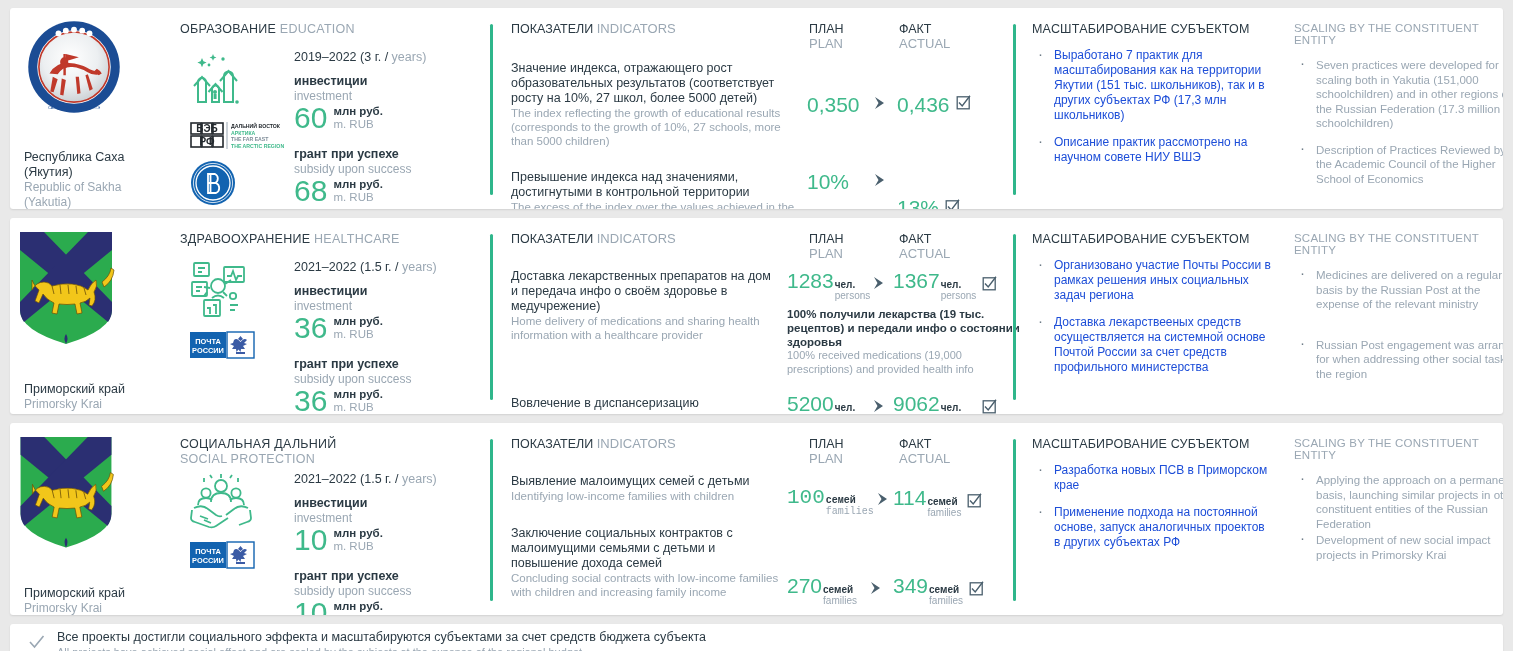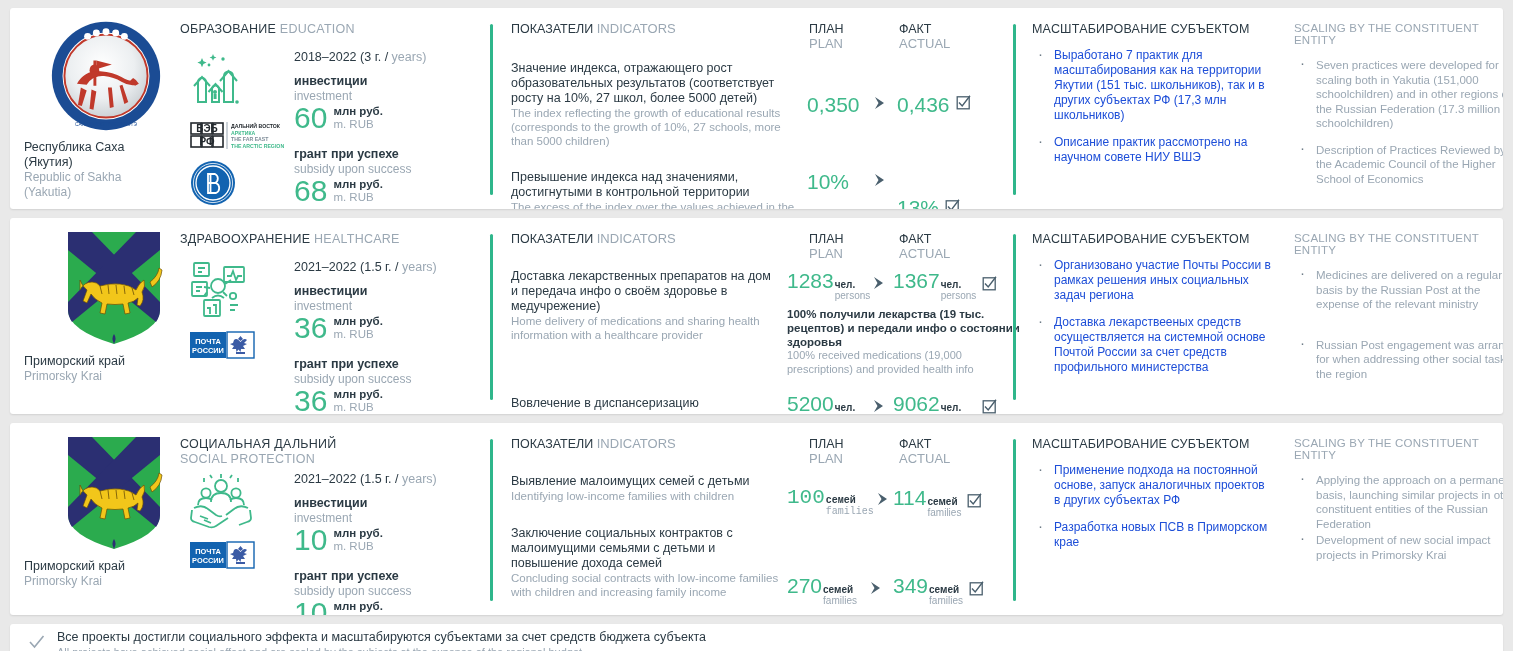--- a/index.html
+++ b/index.html
@@ -21,21 +21,21 @@
     box-sizing:border-box;
     margin-bottom:9px;
     overflow:hidden;
   }
   .card.r1{height:201px;}
   .card.r2{height:196px;}
   .card.r3{height:192px;}
 
   
   .col-region{width:160px;flex:0 0 160px;padding:10px 6px 0 6px;box-sizing:border-box;
-              display:flex;flex-direction:column;align-items:flex-end;}
+              display:flex;flex-direction:column;align-items:flex-start;gap:28px;}
   .emblem{width:116px;height:116px;display:block;}
   .emblem.krai{width:100px;height:120px;}
   .region-name{margin-top:6px;width:100%;text-align:left;padding-left:8px;box-sizing:border-box;}
   .region-ru{font-size:12.5px;line-height:15px;color:#2b3a44;}
   .region-en{font-size:12px;line-height:14.5px;color:#9aa7b3;}
 
   
   .col-sector{width:320px;flex:0 0 320px;padding:14px 0 0 10px;box-sizing:border-box;position:relative;}
   .sector-title{font-size:12.5px;letter-spacing:.25px;}
   .sector-ru{color:#2b3a44;font-weight:400;}
@@ -199,21 +199,21 @@
           <svg class="logo-row" width="46" height="46" viewBox="0 0 46 46">
             <circle cx="23" cy="23" r="22" fill="#1263b0"></circle>
             <circle cx="23" cy="23" r="17" fill="none" stroke="#ffffff" stroke-width="1.3"></circle>
             <circle cx="23" cy="23" r="19.6" fill="none" stroke="#ffffff" stroke-width="0.8"></circle>
             <path d="M18 14 h7 a5 5 0 0 1 0 9 h-7 z M18 23 h8 a5.5 5.5 0 0 1 0 10 h-8 z" fill="none" stroke="#ffffff" stroke-width="1.8"></path>
             <path d="M20.5 14 v19" stroke="#ffffff" stroke-width="1.8"></path>
           </svg>
         </div>
         <div class="money">
           <div class="period">
-            <span>2018–2022</span>
+            <span>2019–2022</span>
             <span>(3 г. /</span>
             <span class="en">years)</span>
           </div>
           <div class="money-block">
             <div class="money-label-ru">инвестиции</div>
             <div class="money-label-en">investment</div>
             <div class="money-val-row">
               <span class="money-val">60</span>
               <span class="money-unit">
                 <span class="ru">млн руб.</span>
@@ -698,22 +698,22 @@
           </div>
         </div>
       </div>
     </div>
 
     <div class="vline"></div>
 
     <div class="col-scale">
       <div class="sc-head-ru">МАСШТАБИРОВАНИЕ СУБЪЕКТОМ</div>
       <ul class="bullets ru">
+        <li>Разработка новых ПСВ в Приморском крае</li>
         <li>Применение подхода на постоянной основе, запуск аналогичных проектов в других субъектах РФ</li>
-        <li>Разработка новых ПСВ в Приморском крае</li>
       </ul>
     </div>
 
     <div class="col-scale-en">
       <div class="sc-head-en">SCALING BY THE CONSTITUENT ENTITY</div>
       <ul class="bullets en">
         <li style="margin-bottom:2px;">Applying the approach on a permanent basis, launching similar projects in other constituent entities of the Russian Federation</li>
         <li>Development of new social impact projects in Primorsky Krai</li>
       </ul>
     </div>

